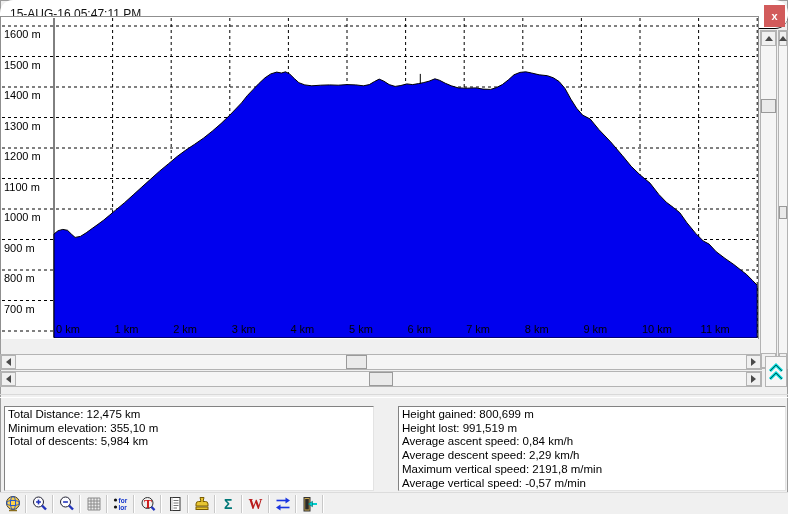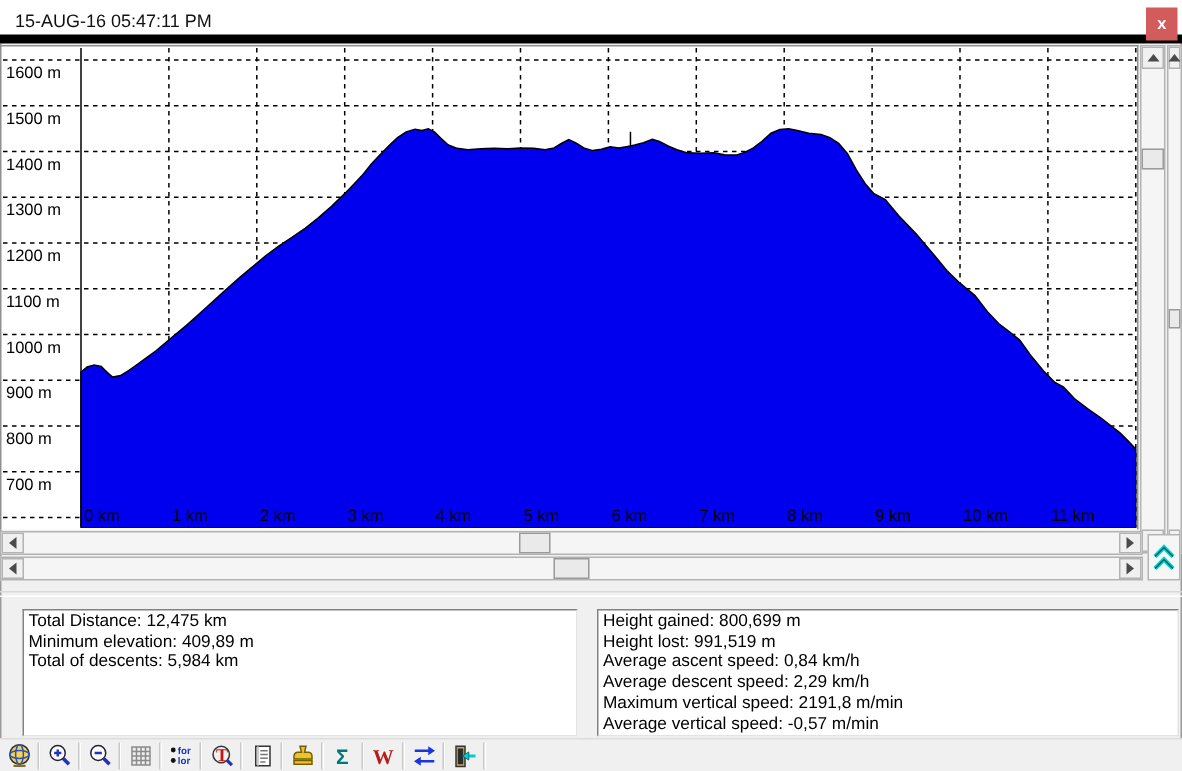--- a/index.html
+++ b/index.html
@@ -2,28 +2,28 @@
 <html><head>
 <meta charset="utf-8">
 <style>
   html,body{margin:0;padding:0;}
   body{width:788px;height:514px;position:relative;overflow:hidden;
        font-family:"Liberation Sans","DejaVu Sans",sans-serif;background:#f0f0f0;}
   .window{position:absolute;inset:0;outline:1px solid #9b9b9b;outline-offset:-1px;}
 
   
   .titlebar{position:absolute;left:0;top:0;width:788px;height:29px;background:#ffffff;
-            border-bottom:6px solid #000000;box-sizing:border-box;}
+            border-bottom:1px solid #000000;box-sizing:border-box;border-radius:13px;}
   .title-text{position:absolute;left:10px;top:7px;font-size:12px;color:#111;}
   .close-btn{position:absolute;right:3px;top:5px;width:21px;height:22px;background:#d25b5b;
              color:#fff;font-size:11px;font-weight:bold;display:flex;align-items:center;
              justify-content:center;cursor:pointer;}
 
   
-  .chart-region{position:absolute;left:0;top:30px;width:759px;height:323px;background:#ffffff;
+  .chart-region{position:absolute;left:0;top:16px;width:759px;height:323px;background:#ffffff;
                 border:1px solid #8f8f8f;border-bottom:none;box-sizing:border-box;}
   .chart-region svg{display:block;}
   .grid{stroke:#000;stroke-width:1;stroke-dasharray:3 3;}
   .axis{stroke:#000;stroke-width:1;}
   .ticklbl{font-family:"Liberation Sans",sans-serif;font-size:11px;fill:#000;}
 
   
   .sb{position:absolute;background:#f5f5f5;border:1px solid #b3b3b3;box-sizing:border-box;}
   .sb-btn{position:absolute;background:#f0f0f0;border:1px solid #b3b3b3;box-sizing:border-box;
           display:flex;align-items:center;justify-content:center;}
@@ -37,21 +37,21 @@
               border:1px solid #b3b3b3;box-sizing:border-box;display:flex;align-items:center;
               justify-content:center;cursor:pointer;}
 
   .separator-line{position:absolute;left:0;top:394px;width:788px;height:2px;
                   border-top:1px solid #d9d9d9;border-bottom:1px solid #ffffff;}
 
   
   .stats-panel{position:absolute;top:406px;height:85px;background:#ffffff;
                border:1px solid #828282;border-right-color:#e3e3e3;border-bottom-color:#e3e3e3;
                box-sizing:border-box;padding:1px 0 0 3px;overflow:hidden;}
-  .stats-left{left:15px;width:370px;}
+  .stats-left{left:4px;width:370px;}
   .stats-right{left:398px;width:388px;}
   .stat-line{font-size:11.5px;line-height:13.7px;color:#000;white-space:nowrap;}
 
   
   .toolbar{position:absolute;left:0;top:492px;width:788px;height:22px;background:#f0f0f0;
            border-top:1px solid #dcdcdc;box-sizing:border-box;display:flex;align-items:center;}
   .tb-btn{width:25px;height:20px;display:flex;align-items:center;justify-content:center;
           cursor:pointer;flex:0 0 auto;}
   .tb-sep{width:1px;height:18px;background:#c8c8c8;border-right:1px solid #ffffff;flex:0 0 auto;}
   .tb-btn svg{display:block;}
@@ -167,21 +167,21 @@
       <path d="M3 10 L9 4 L15 10" fill="none" stroke="#005f5f" stroke-width="1"></path>
       <path d="M3 18 L9 12 L15 18" fill="none" stroke="#00d4d4" stroke-width="3"></path>
       <path d="M3 18 L9 12 L15 18" fill="none" stroke="#005f5f" stroke-width="1"></path>
     </svg>
   </div>
 
   <div class="separator-line"></div>
 
   <div class="stats-panel stats-left">
     <div class="stat-line">Total Distance: 12,475 km</div>
-    <div class="stat-line">Minimum elevation: 409,89 m</div>
+    <div class="stat-line">Minimum elevation: 355,10 m</div>
     <div class="stat-line">Total of descents: 5,984 km</div>
   </div>
   <div class="stats-panel stats-right">
     <div class="stat-line">Height gained: 800,699 m</div>
     <div class="stat-line">Height lost: 991,519 m</div>
     <div class="stat-line">Average ascent speed: 0,84 km/h</div>
     <div class="stat-line">Average descent speed: 2,29 km/h</div>
     <div class="stat-line">Maximum vertical speed: 2191,8 m/min</div>
     <div class="stat-line">Average vertical speed: -0,57 m/min</div>
   </div>

